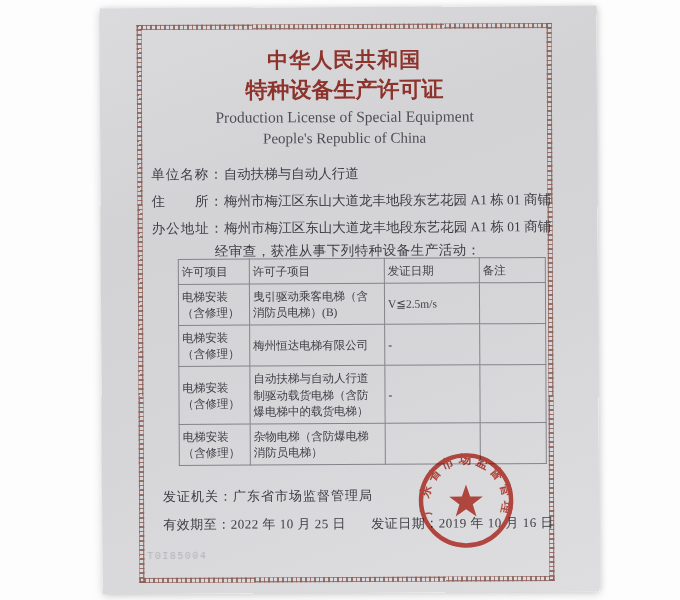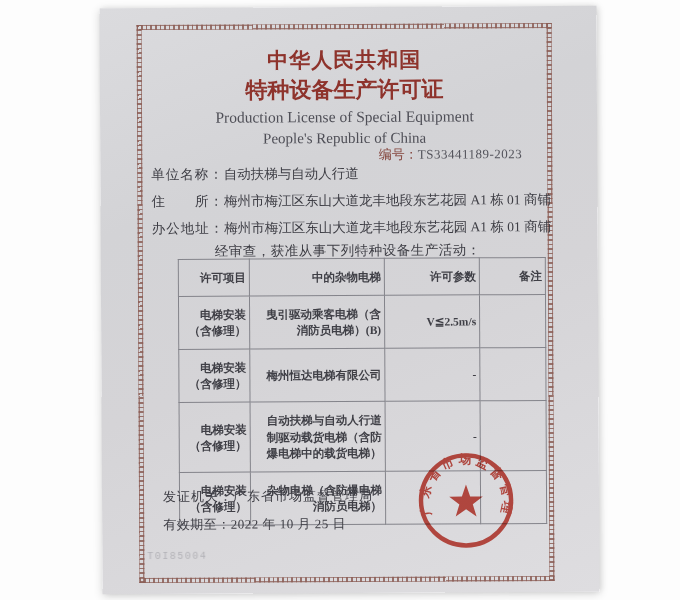--- a/index.html
+++ b/index.html
@@ -42,22 +42,22 @@
   .info-line{height:27px;white-space:nowrap;}
   .info-label{letter-spacing:1px;}
   .statement{position:absolute;top:218px;left:77px;font-size:13.5px;letter-spacing:0.5px;}
   .lic-table{
     position:absolute;top:234px;left:40px;width:341px;
     border-collapse:collapse;table-layout:fixed;
     font-size:11.5px;color:#3f3f46;
   }
   .lic-table td,.lic-table th{
     border:1px solid #84848b;
-    text-align:right;vertical-align:middle;
-    padding:10px 3px;font-weight:bold;
+    text-align:left;vertical-align:middle;
+    padding:4px 3px;font-weight:normal;
     white-space:pre-line;line-height:1.4;
   }
   .col1{width:64px;} .col2{width:128px;} .col3{width:88px;} .col4{width:59px;}
   .hrow{height:20px;}
   .r1{height:32px;} .r2{height:34px;} .r3{height:48px;} .r4{height:36px;}
   .footer{position:absolute;left:24px;top:463px;right:8px;font-size:13px;}
   .f-line1{white-space:nowrap;letter-spacing:1px;}
   .f-line2{position:relative;margin-top:10px;white-space:nowrap;letter-spacing:0.5px;}
   .f-issue{position:absolute;left:208px;top:0;white-space:nowrap;}
   .stamp{
@@ -84,44 +84,41 @@
 
     <div class="content">
 
       <div class="head">
         <div class="t-cn1">中华人民共和国</div>
         <div class="t-cn2">特种设备生产许可证</div>
         <div class="t-en">Production License of Special Equipment</div>
         <div class="t-en2">People's Republic of China</div>
       </div>
 
-      <div class="serial-line">
-        <span class="serial-label">编号：</span><span class="serial-num">TS33441189-2023</span>
-      </div>
 
       <div class="info">
         <div class="info-line">
           <span class="info-label">单位名称：</span><span>自动扶梯与自动人行道</span>
         </div>
         <div class="info-line">
           <span class="info-label">住　　所：</span><span>梅州市梅江区东山大道龙丰地段东艺花园 A1 栋 01 商铺</span>
         </div>
         <div class="info-line">
           <span class="info-label">办公地址：</span><span>梅州市梅江区东山大道龙丰地段东艺花园 A1 栋 01 商铺</span>
         </div>
       </div>
 
       <div class="statement">经审查，获准从事下列特种设备生产活动：</div>
 
       <table class="lic-table">
         <tbody>
             <tr class="hrow">
           <th class="col1">许可项目</th>
-          <th class="col2">中的杂物电梯</th>
-          <th class="col3">许可参数</th>
+          <th class="col2">许可子项目</th>
+          <th class="col3">发证日期</th>
           <th class="col4">备注</th>
         </tr>
         <tr class="r1">
           <td>电梯安装
 （含修理）</td>
           <td>曳引驱动乘客电梯（含
 消防员电梯）(B)</td>
           <td>V≦2.5m/s</td>
           <td></td>
         </tr>
@@ -151,20 +148,23 @@
         </tr>
       </tbody>
         </table>
 
       <div class="footer">
         <div class="f-line1">
           <span>发证机关：</span><span>广东省市场监督管理局</span>
         </div>
         <div class="f-line2">
           <span>有效期至：</span><span>2022 年 10 月 25 日</span>
+          <span class="f-issue">
+            <span>发证日期：</span><span>2019 年 10 月 16 日</span>
+          </span>
         </div>
       </div>
 
       <div class="stamp">
         <svg width="106" height="106" viewBox="0 0 120 120">
           <defs>
             <path id="sealArc" d="M 21.9,77.8 A 42,42 0 1 1 98.1,77.8" fill="none"></path>
           </defs>
           <circle cx="60" cy="60" r="51" fill="none" stroke="#c63a2e" stroke-width="5"></circle>
           <polygon points="60,42 64.7,55.5 79,55.8 67.6,64.5 71.8,78.2 60,70 48.2,78.2 52.4,64.5 41,55.8 55.3,55.5" fill="#c63a2e"></polygon>

